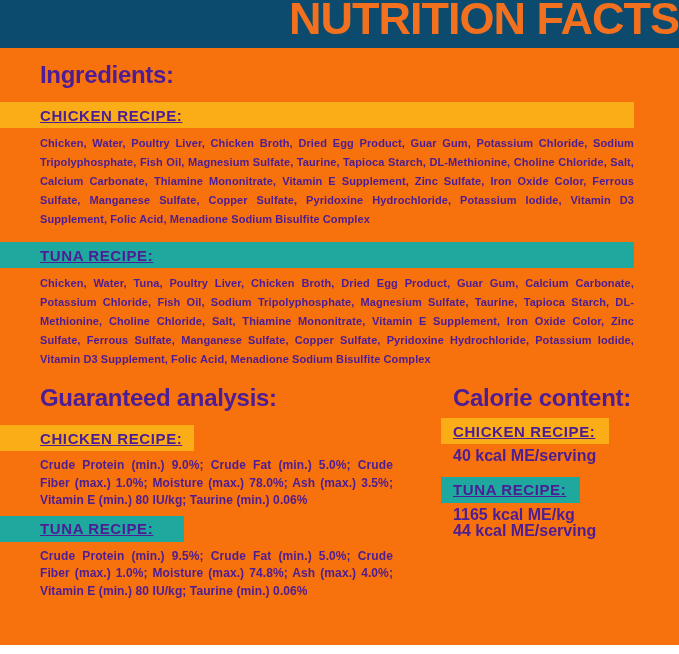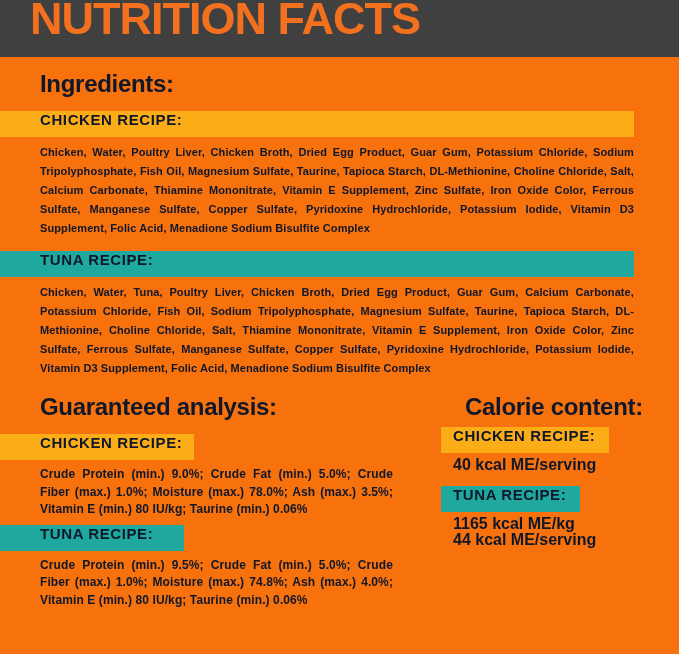--- a/index.html
+++ b/index.html
@@ -5,50 +5,53 @@
   * { margin:0; padding:0; box-sizing:border-box; }
   html,body { background:#ffffff; }
   .page {
     position:relative;
     width:679px; height:654px;
     font-family:"Liberation Sans", sans-serif;
     overflow:hidden;
     background:#ffffff;
   }
   .header {
-    height:57px;
-    background:#404040;
+    height:48px;
+    background:#0c4a6e;
     overflow:hidden;
+    text-align:right;
   }
   .main-title {
     margin:-4px 0 0 30px;
     font-size:45px;
     font-weight:bold;
     letter-spacing:-1px;
     line-height:1.0;
     color:#F2701E;
     white-space:nowrap;
   }
   .body {
     height:597px;
     background:#F7710D;
     padding-top:13px;
-    color:#0f172a;
+    color:#4c1d95;
   }
   .section-heading {
     font-size:24px;
     font-weight:bold;
     line-height:28px;
     margin-left:40px;
     letter-spacing:-0.3px;
   }
   .banner {
     height:26px;
     display:flex;
+    align-items:center;
     margin-top:13px;
+    text-decoration:underline;
   }
   .banner-label {
     font-size:15px;
     font-weight:bold;
     letter-spacing:0.6px;
     white-space:nowrap;
   }
   .banner.yellow { background:#FBAD18; }
   .banner.teal   { background:#1FA89E; }
   .banner-full {
@@ -75,21 +78,21 @@
     padding:0 12px 0 40px;
   }
   .ga-text {
     margin:6px 48px 6px 40px;
     font-size:12px;
     font-weight:bold;
     line-height:17.5px;
     text-align:justify;
     letter-spacing:0.1px;
   }
-  .col-right .section-heading { margin-left:24px; }
+  .col-right .section-heading { margin-left:12px; }
   .banner-cal {
     width:fit-content;
     padding:0 14px 0 12px;
     margin-top:6px;
   }
   .cal-lines {
     margin:4px 0 12px 12px;
     font-size:16px;
     font-weight:bold;
     line-height:16.5px;

